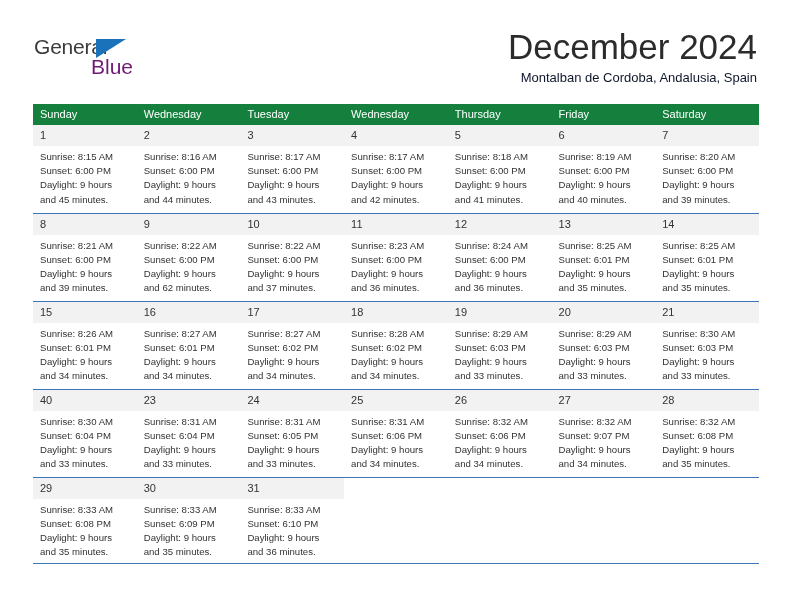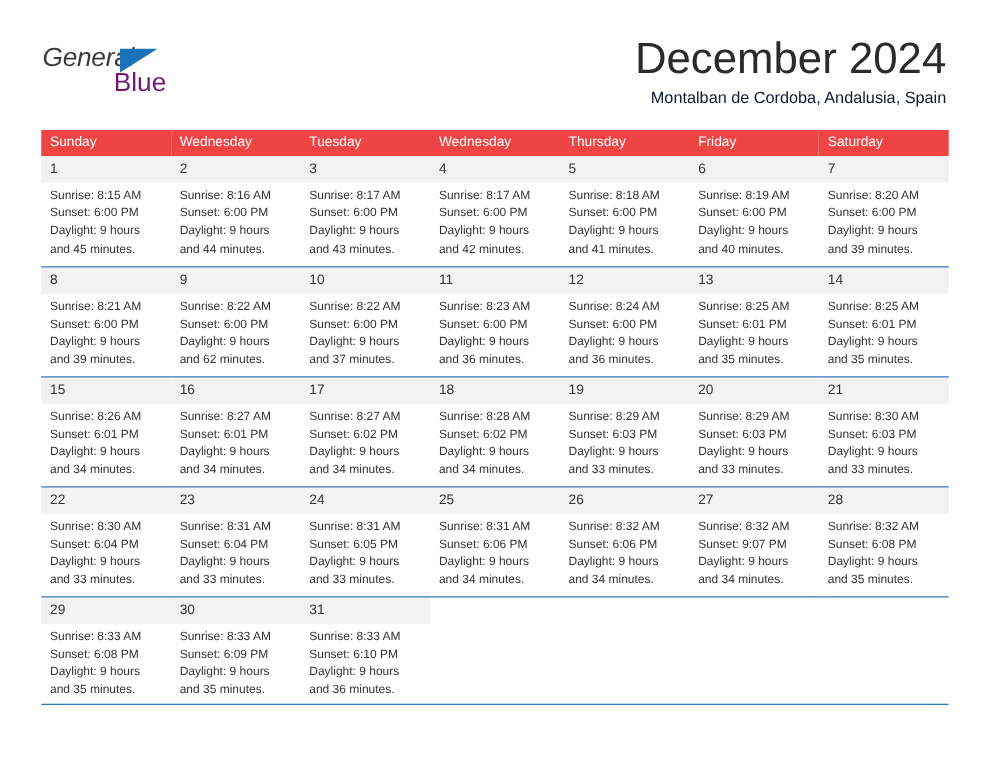--- a/index.html
+++ b/index.html
@@ -30,21 +30,20 @@
     height: 52px;
   }
   .logo-general {
     position: absolute;
     left: 0; top: 0;
     font-size: 21px;
     color: #3b3b3b;
     letter-spacing: -0.2px;
     line-height: 22px;
     font-family: "Liberation Sans", sans-serif;
-    font-style: italic;
   }
   .logo-tri {
     position: absolute;
     left: 62px; top: 3px;
     width: 0; height: 0;
     border-left: 30px solid #1a72ba;
     border-bottom: 19px solid transparent;
   }
   .logo-blue {
     position: absolute;
@@ -80,21 +79,21 @@
     position: absolute;
     left: 33px; top: 104px;
     width: 726px;
   }
   .cal table {
     width: 726px;
     border-collapse: collapse;
     table-layout: fixed;
   }
   thead th {
-    background: #ef4444;
+    background: #15803d;
     color: #ffffff;
     font-size: 11px;
     font-weight: normal;
     text-align: left;
     padding: 4px 0 5px 7px;
     height: 21px;
     line-height: 12px;
   }
   tbody tr { height: 88px; }
   tbody td {
@@ -357,21 +356,21 @@
               <div class="lines">
                 <span>Sunrise: 8:30 AM</span>
                 <span>Sunset: 6:03 PM</span>
                 <span>Daylight: 9 hours</span>
                 <span>and 33 minutes.</span>
               </div>
             </td>
           </tr>
           <tr>
             <td>
-              <span class="daynum">22</span>
+              <span class="daynum">40</span>
               <div class="lines">
                 <span>Sunrise: 8:30 AM</span>
                 <span>Sunset: 6:04 PM</span>
                 <span>Daylight: 9 hours</span>
                 <span>and 33 minutes.</span>
               </div>
             </td>
             <td>
               <span class="daynum">23</span>
               <div class="lines">

